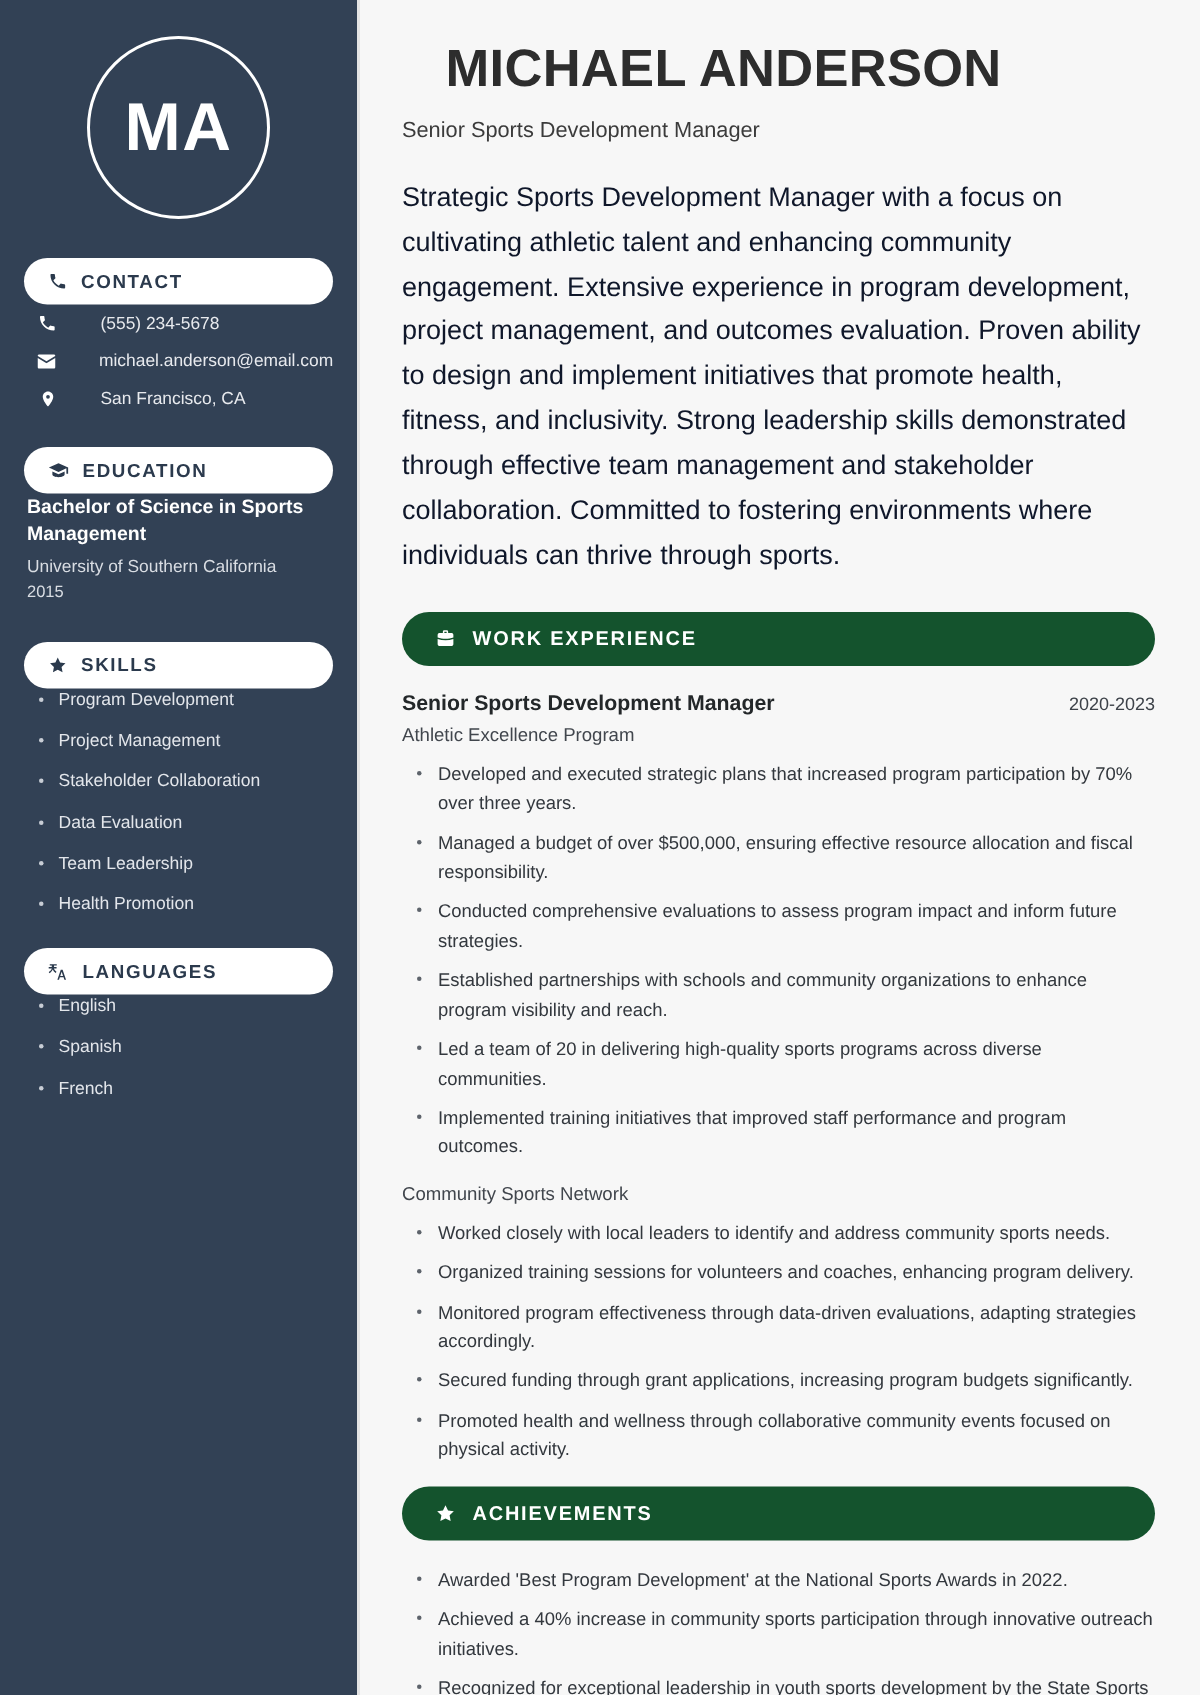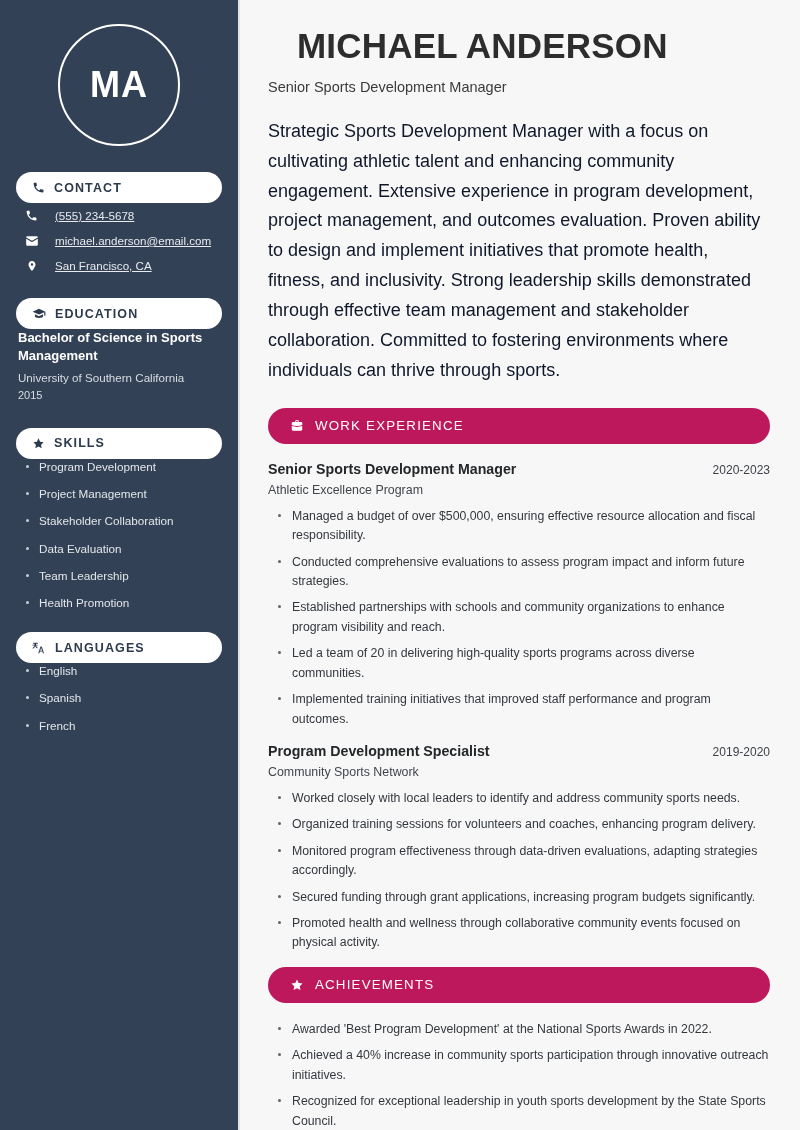--- a/index.html
+++ b/index.html
@@ -47,21 +47,21 @@
     padding-bottom: 26px;
   }
   .avatar {
     width: 122px;
     height: 122px;
     border: 2px solid #ffffff;
     border-radius: 50%;
     display: flex;
     align-items: center;
     justify-content: center;
-    font-size: 36px;
+    font-size: 45px;
     font-weight: 700;
     letter-spacing: 1px;
     color: #ffffff;
   }
 
   .pill {
     background: #ffffff;
     color: #2b3a4d;
     border-radius: 999px;
     height: 31px;
@@ -73,27 +73,26 @@
     font-weight: 700;
     letter-spacing: 1.1px;
   }
   .pill .ico { display: flex; align-items: center; }
   .pill .ico svg { display: block; fill: #2b3a4d; }
 
   .contact-list { margin-bottom: 20px; }
   .contact-item {
     display: flex;
     align-items: center;
-    gap: 16px;
+    gap: 28px;
     font-size: 11.6px;
     color: #e8eaee;
     padding: 4px 0 4px 8px;
     min-height: 25px;
     line-height: 1.3;
-    text-decoration: underline;
   }
   .contact-item .ico { width: 15px; display: flex; justify-content: center; }
   .contact-item .ico svg { display: block; fill: #ffffff; }
 
   .edu-block { padding: 0 4px 0 2px; margin-bottom: 24px; }
   .edu-degree {
     font-size: 13px;
     font-weight: 700;
     line-height: 1.42;
     color: #ffffff;
@@ -153,30 +152,30 @@
   }
 
   .summary {
     font-size: 18px;
     line-height: 1.66;
     color: #0f172a;
     margin-bottom: 22px;
   }
 
   .section-header {
-    background: #be185d;
+    background: #14532d;
     color: #ffffff;
     border-radius: 999px;
     height: 36px;
     display: flex;
     align-items: center;
     gap: 11px;
     padding: 0 22px;
     font-size: 13.3px;
-    font-weight: 400;
+    font-weight: 700;
     letter-spacing: 1.2px;
     margin-bottom: 17px;
   }
   .section-header .ico { display: flex; align-items: center; }
   .section-header .ico svg { display: block; fill: #ffffff; }
 
   .job { margin-bottom: 14px; }
   .job-head {
     display: flex;
     justify-content: space-between;
@@ -333,33 +332,30 @@
       <span>WORK EXPERIENCE</span>
     </div>
 
     <div class="job">
       <div class="job-head">
         <span class="job-title">Senior Sports Development Manager</span>
         <span class="job-dates">2020-2023</span>
       </div>
       <div class="job-org">Athletic Excellence Program</div>
       <ul class="bullets">
+        <li>Developed and executed strategic plans that increased program participation by 70% over three years.</li>
         <li>Managed a budget of over $500,000, ensuring effective resource allocation and fiscal responsibility.</li>
         <li>Conducted comprehensive evaluations to assess program impact and inform future strategies.</li>
         <li>Established partnerships with schools and community organizations to enhance program visibility and reach.</li>
         <li>Led a team of 20 in delivering high-quality sports programs across diverse communities.</li>
         <li>Implemented training initiatives that improved staff performance and program outcomes.</li>
       </ul>
     </div>
 
     <div class="job">
-      <div class="job-head">
-        <span class="job-title">Program Development Specialist</span>
-        <span class="job-dates">2019-2020</span>
-      </div>
       <div class="job-org">Community Sports Network</div>
       <ul class="bullets">
         <li>Worked closely with local leaders to identify and address community sports needs.</li>
         <li>Organized training sessions for volunteers and coaches, enhancing program delivery.</li>
         <li>Monitored program effectiveness through data-driven evaluations, adapting strategies accordingly.</li>
         <li>Secured funding through grant applications, increasing program budgets significantly.</li>
         <li>Promoted health and wellness through collaborative community events focused on physical activity.</li>
       </ul>
     </div>
 

